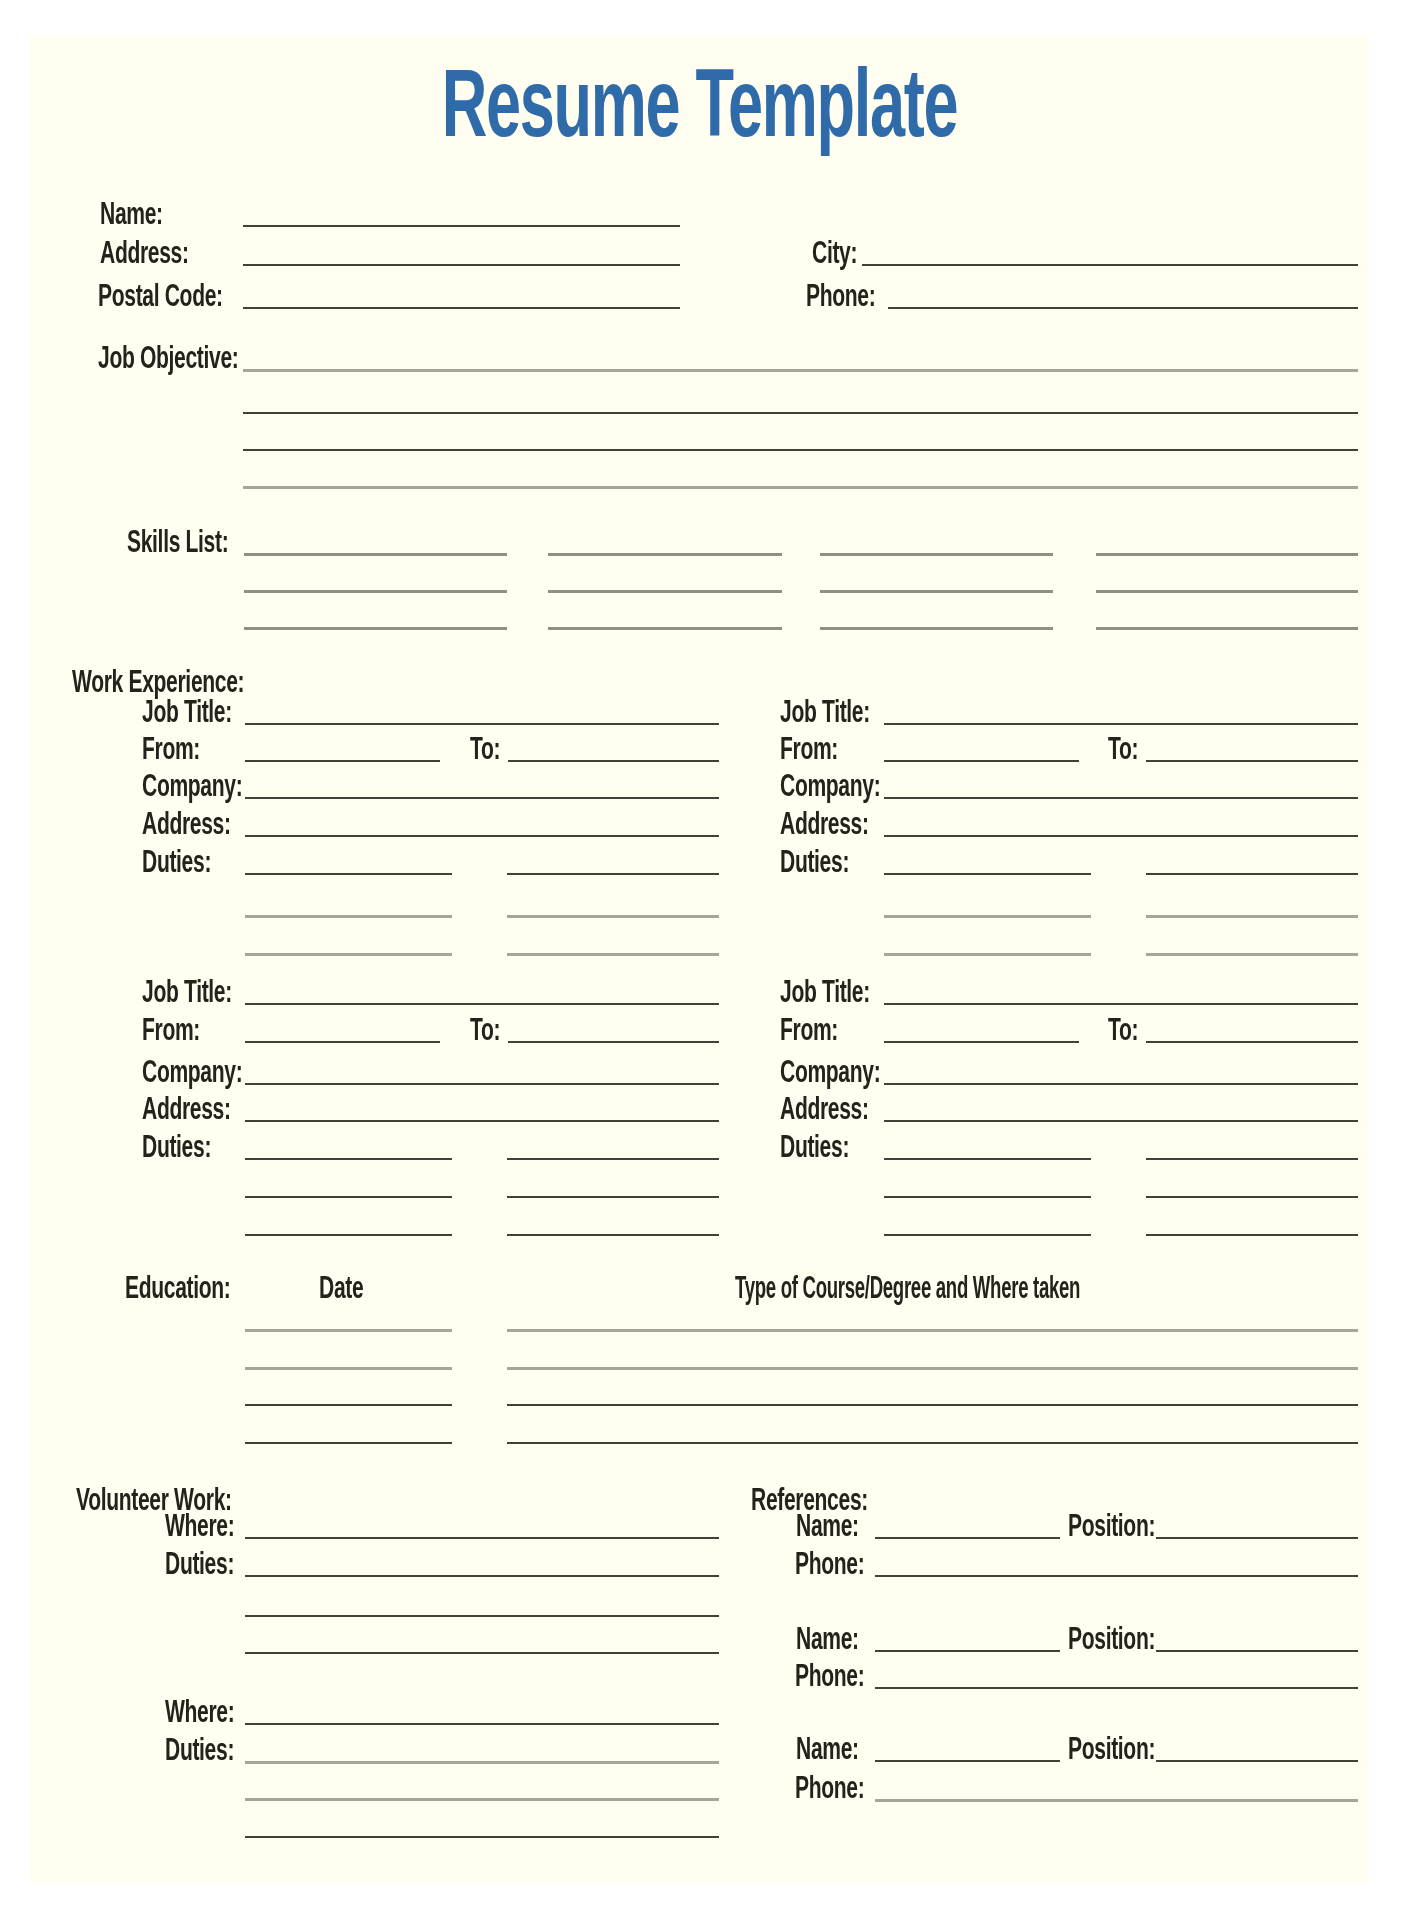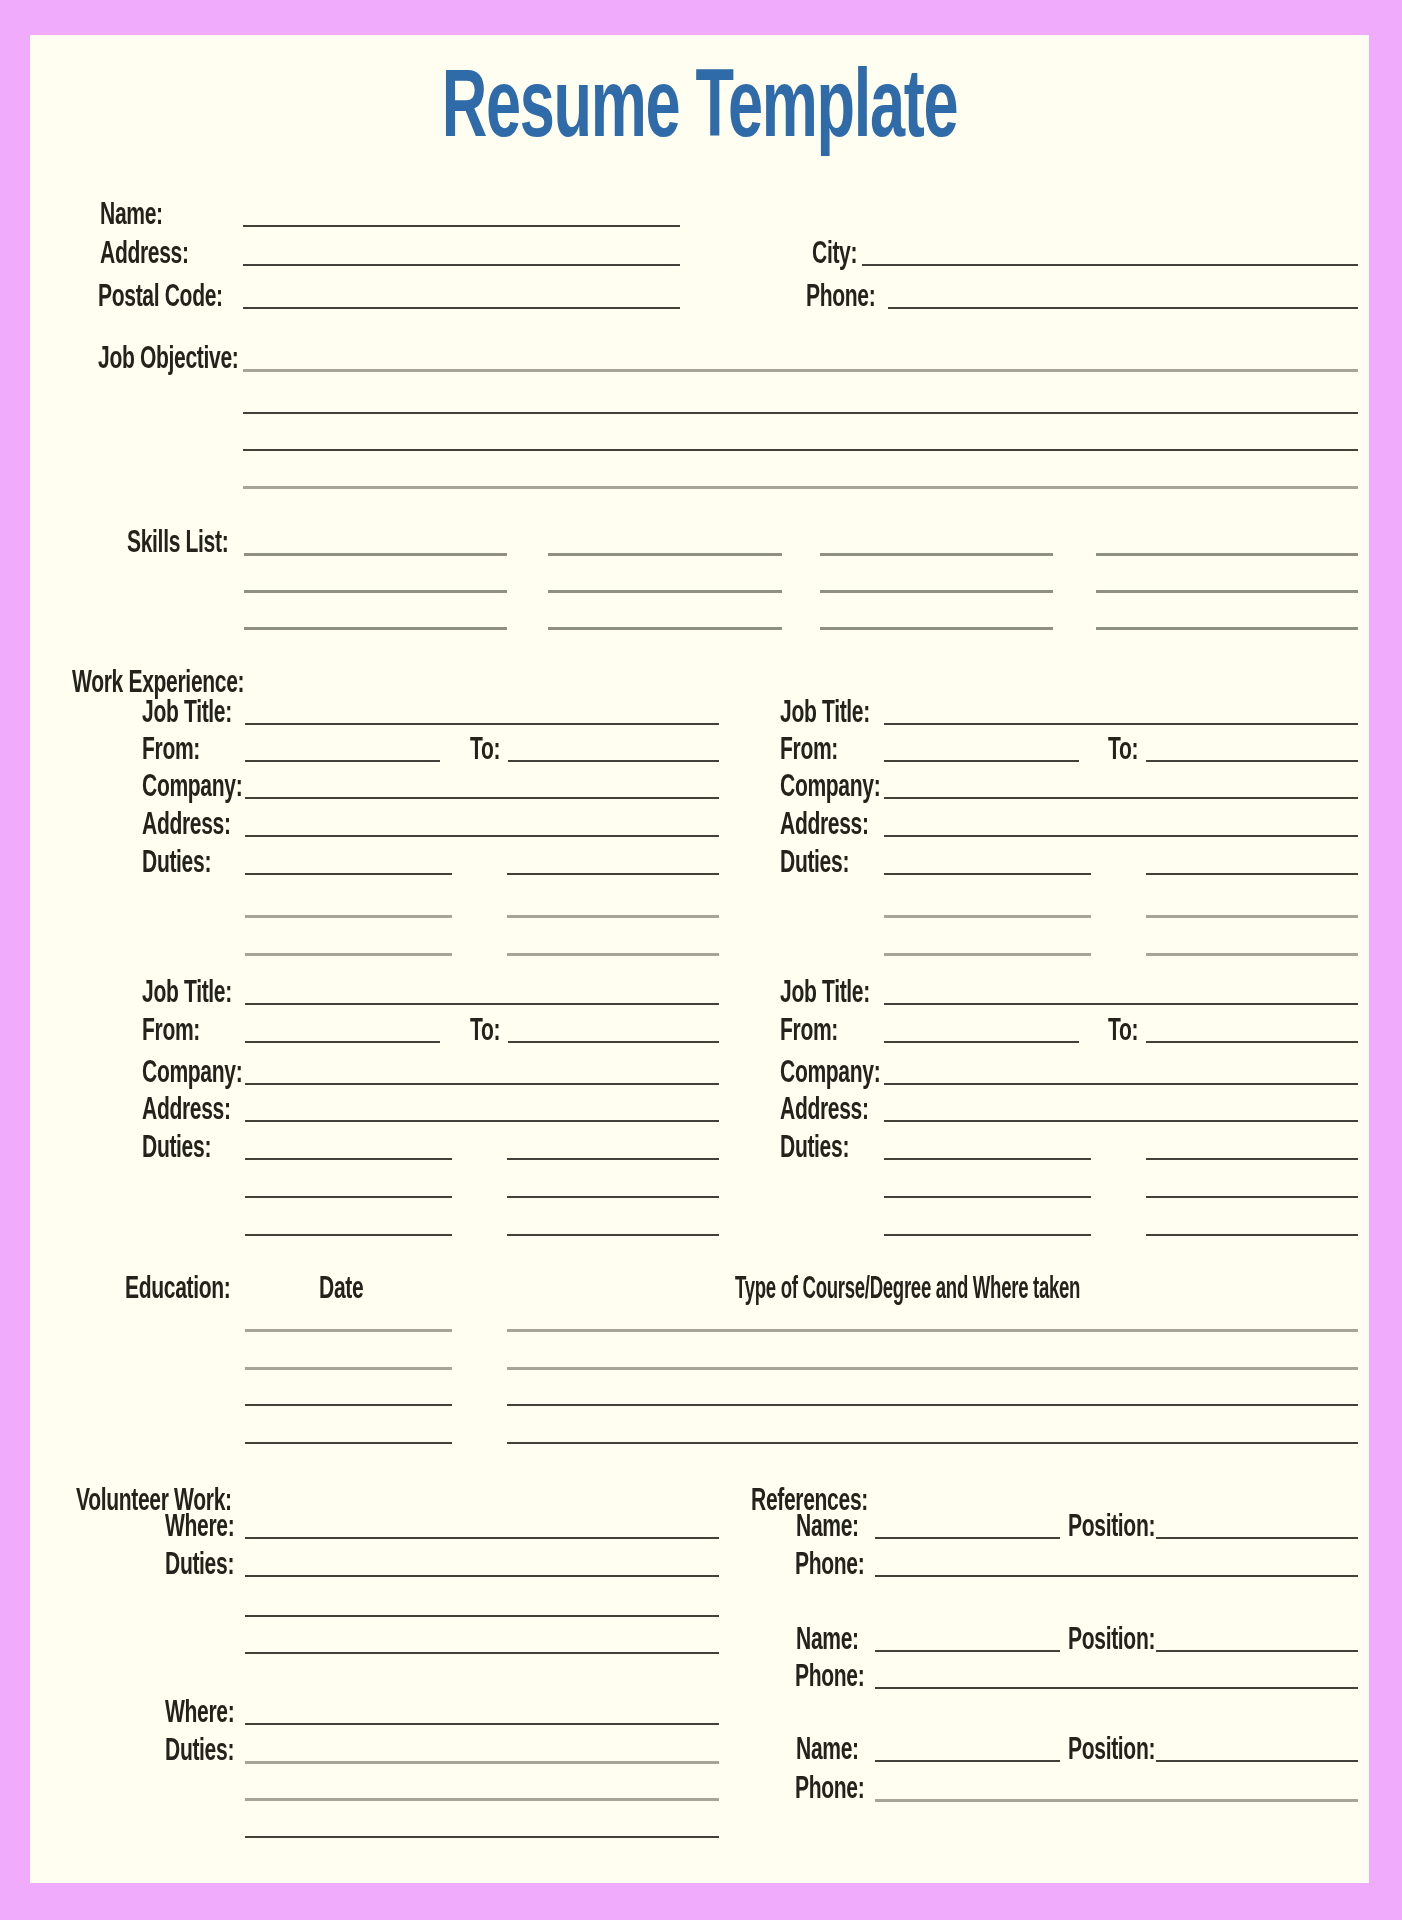--- a/index.html
+++ b/index.html
@@ -1,19 +1,19 @@
 <!DOCTYPE html>
 <html><head>
 <meta charset="utf-8">
 <style>
   html,body{margin:0;padding:0;background:#24486b;}
   .page{
     position:relative;
     width:1402px;height:1920px;
-    background:#f0abfc;
+    background:#ffffff;
     font-family:"Liberation Sans",sans-serif;
     overflow:hidden;
   }
   .sheet{
     position:absolute;left:30px;top:35px;width:1339px;height:1848px;
     background:#FFFEF0;
   }
   .title-row{
     position:absolute;left:30px;top:48px;width:1339px;
     text-align:center;

